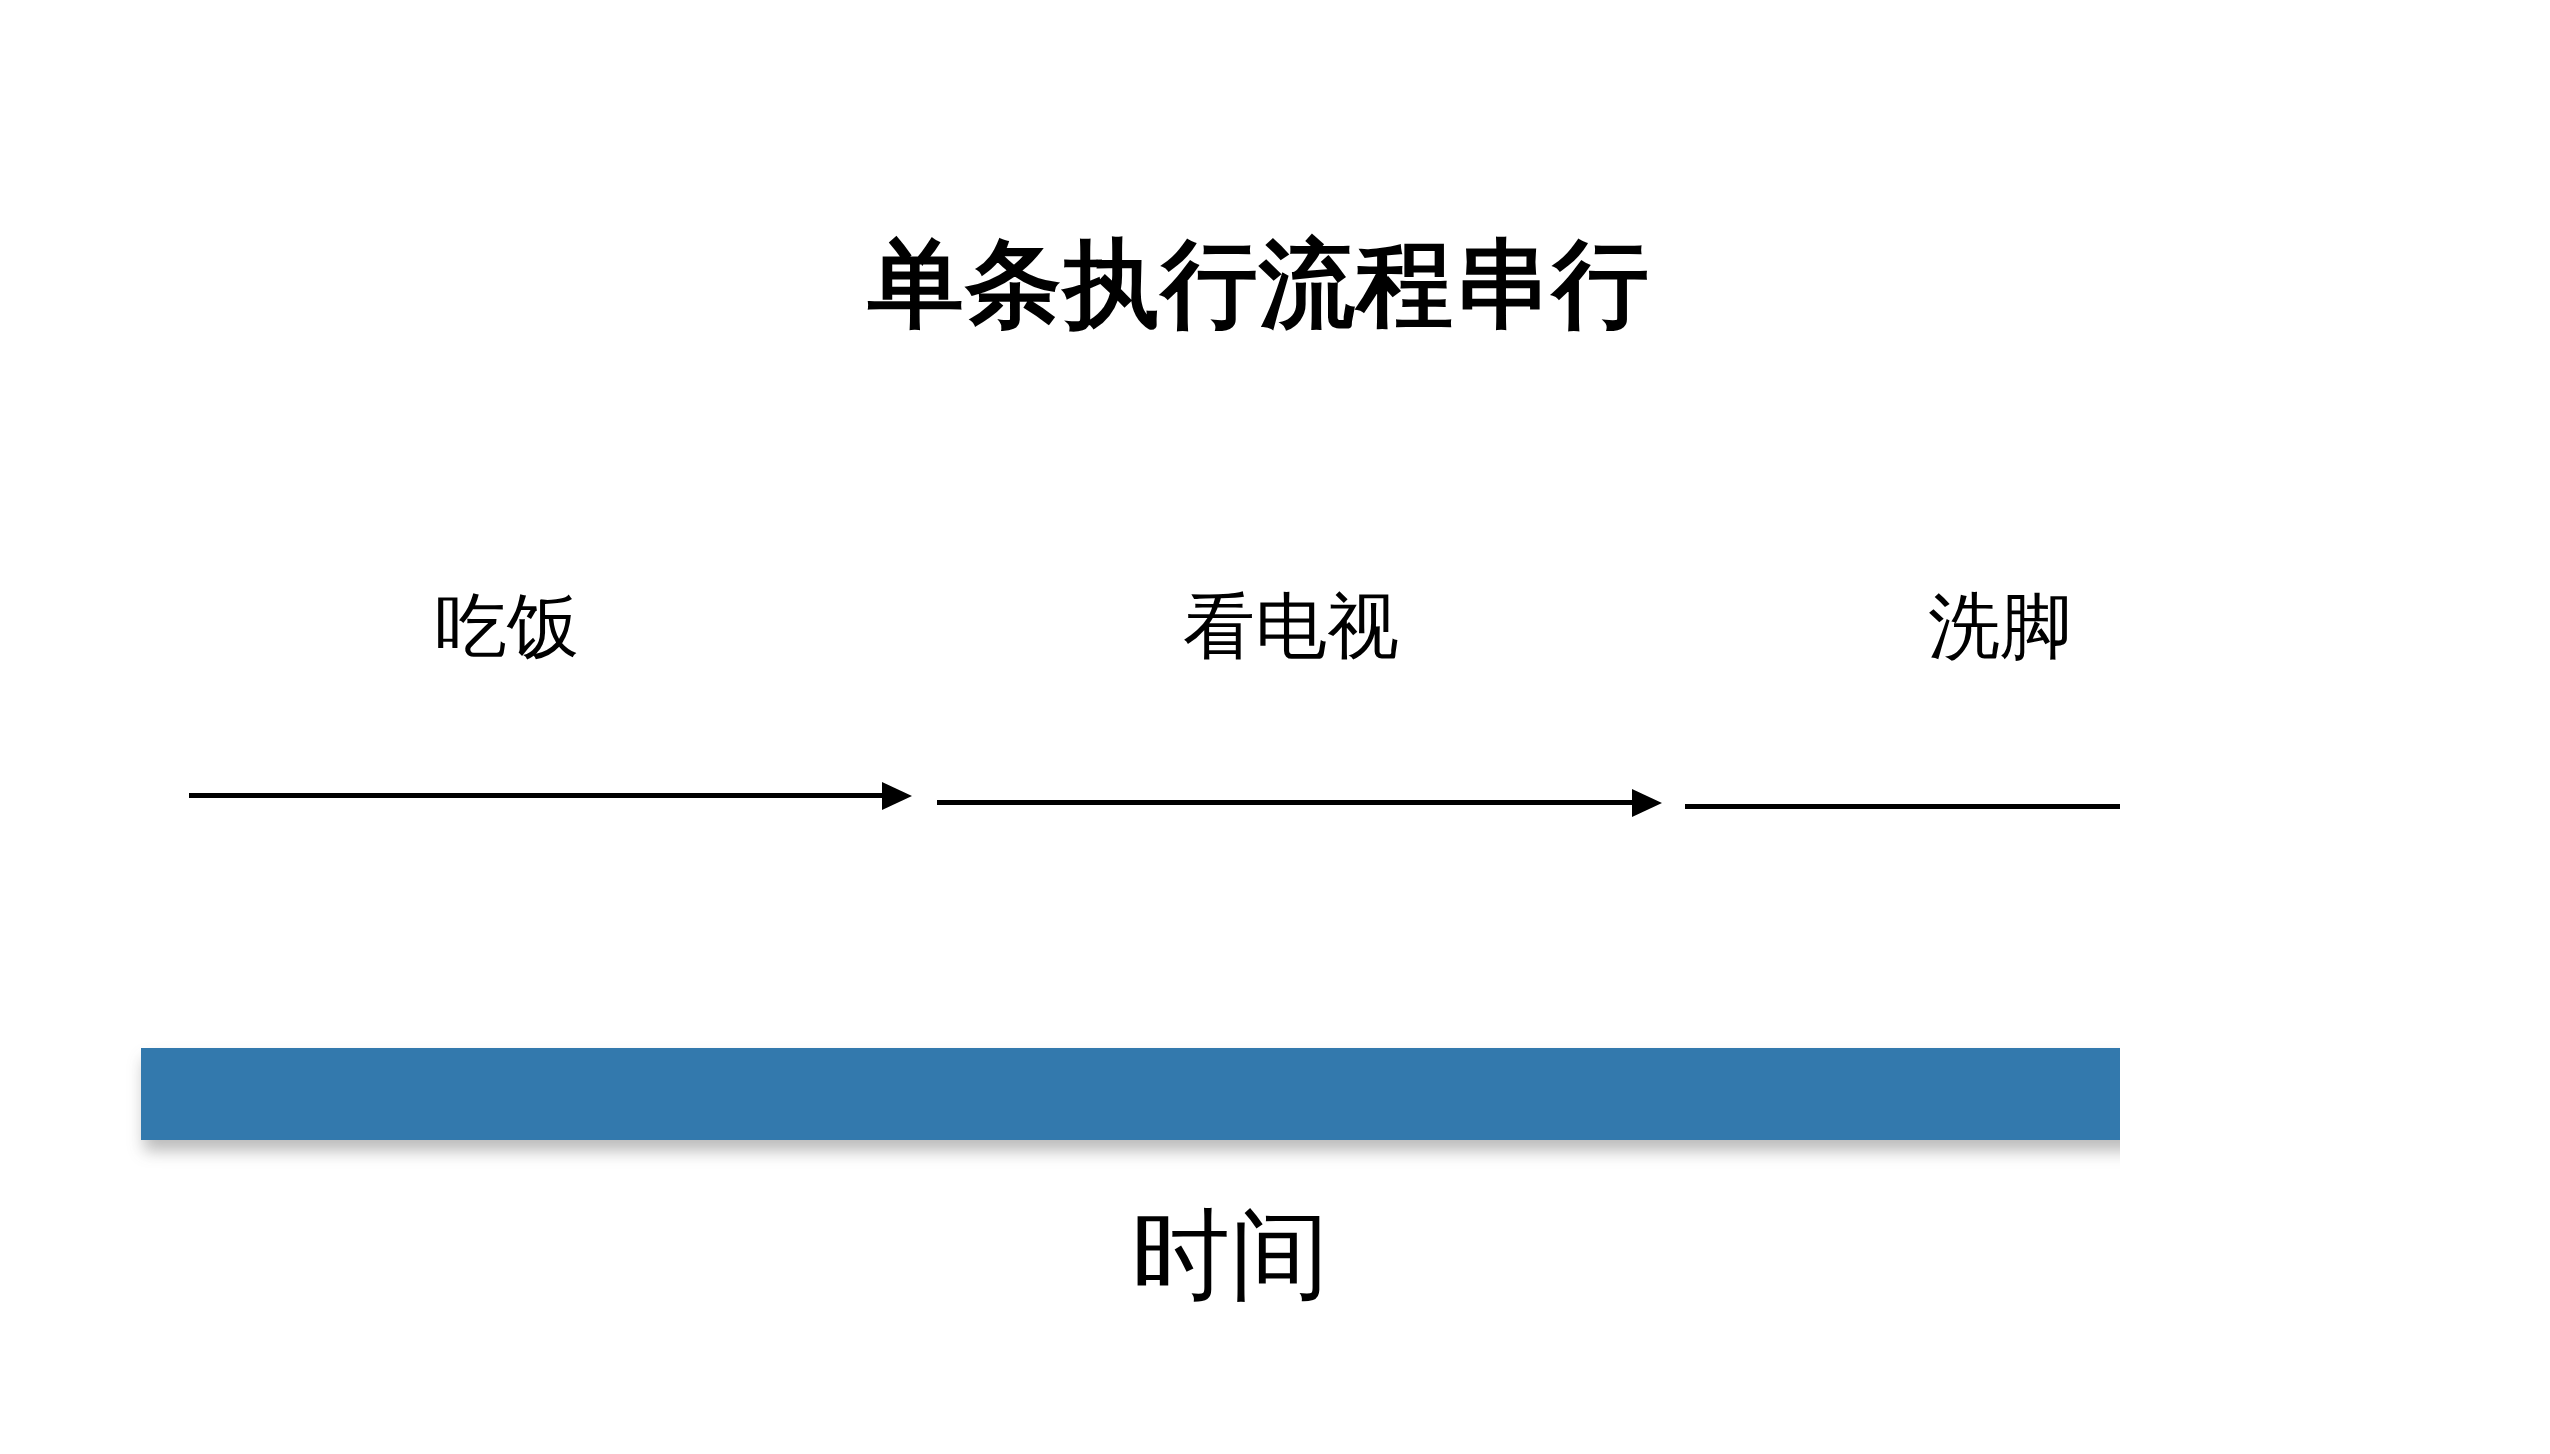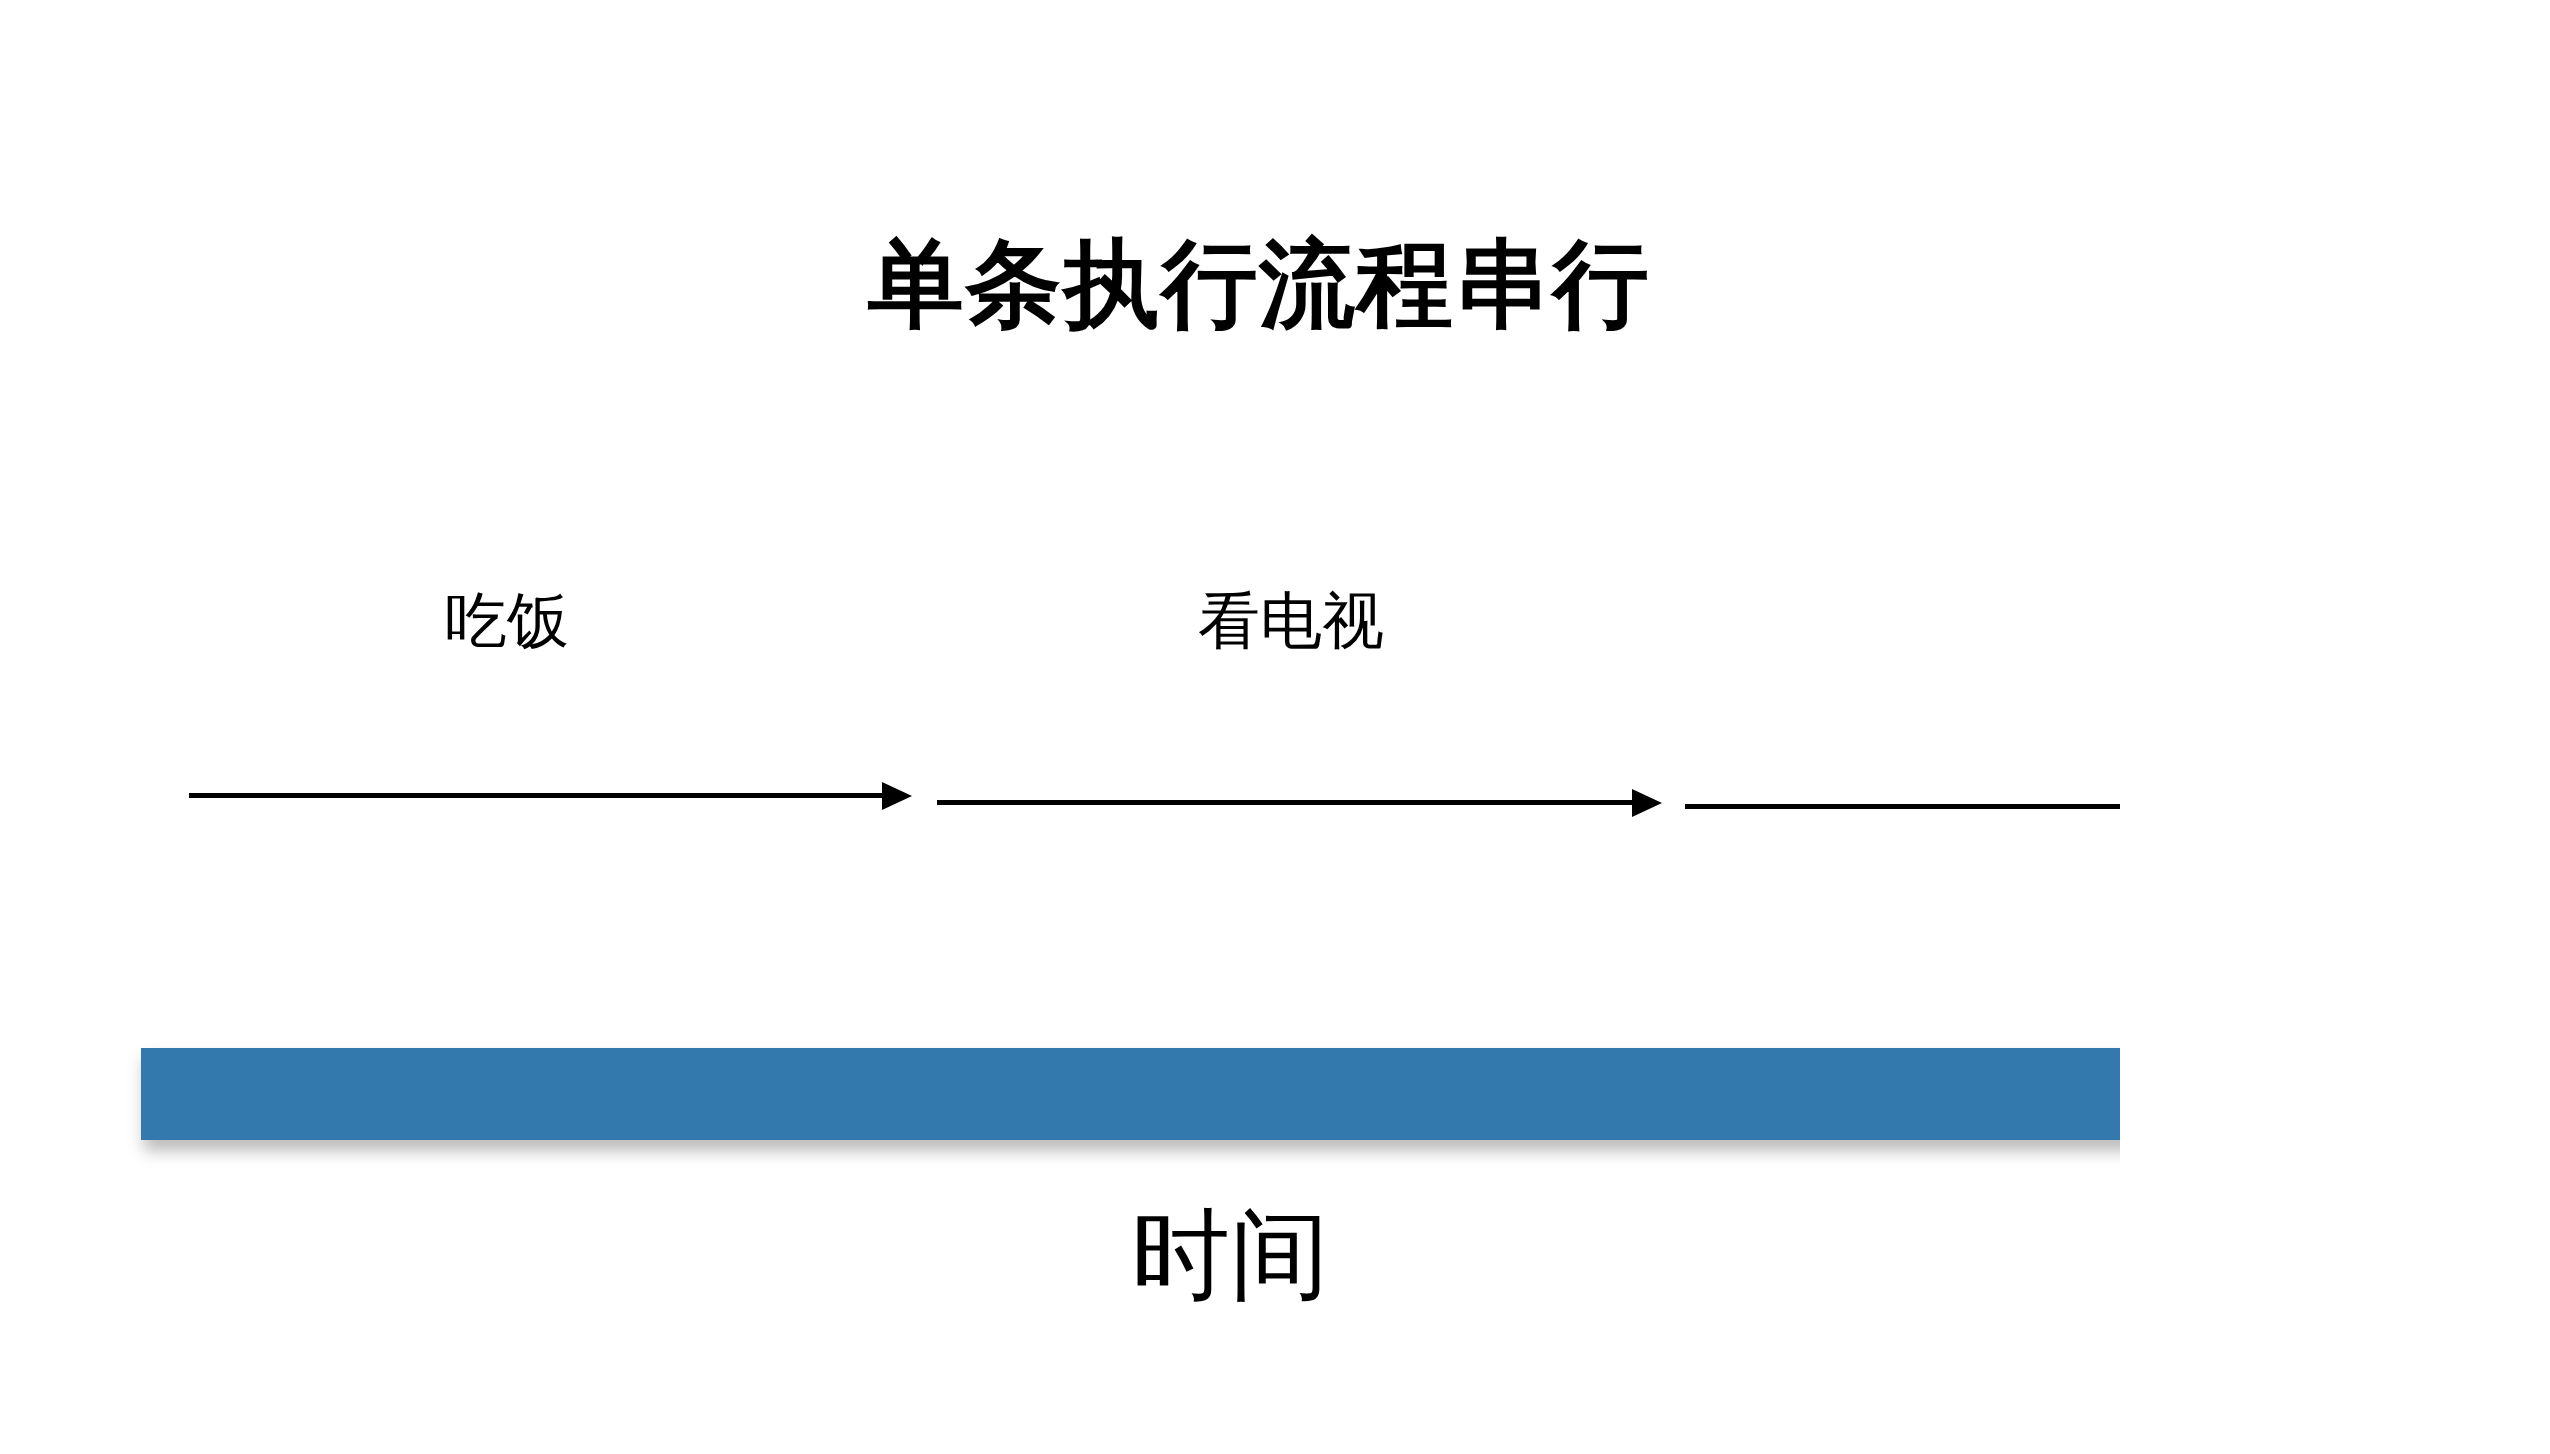--- a/index.html
+++ b/index.html
@@ -28,21 +28,21 @@
     color: var(--text, #000000);
     letter-spacing: 1.8px;
     line-height: 1.1;
   }
 
   
   .task-label {
     position: absolute;
     top: 590px;
     transform: translateX(-50%);
-    font-size: 62px;
+    font-size: 72px;
     font-weight: 400;
     color: var(--text, #000000);
     line-height: 1;
     white-space: nowrap;
   }
   .task-label.t1 { left: 507px; }
   .task-label.t2 { left: 1291px; }
   .task-label.t3 { left: 2000px; }
 
   
@@ -109,20 +109,21 @@
 <body>
 
 <div class="canvas" style="--background: #FFFFFF; --text: #000000; --task-arrow: #000000; --time-arrow-blue: #3379AD;">
 
   <div class="slide-title">单条执行流程串行</div>
 
   <div class="task-label t1">吃饭</div>
 
   <div class="task-label t2">看电视</div>
 
+  <div class="task-label t3">洗脚</div>
 
   <div class="thin-arrow a1"></div>
 
   <div class="thin-arrow a2"></div>
 
   <div class="thin-arrow a3"></div>
 
   <div class="time-arrow">
     <div class="time-arrow-shaft"></div>
     <div class="time-arrow-head"></div>

